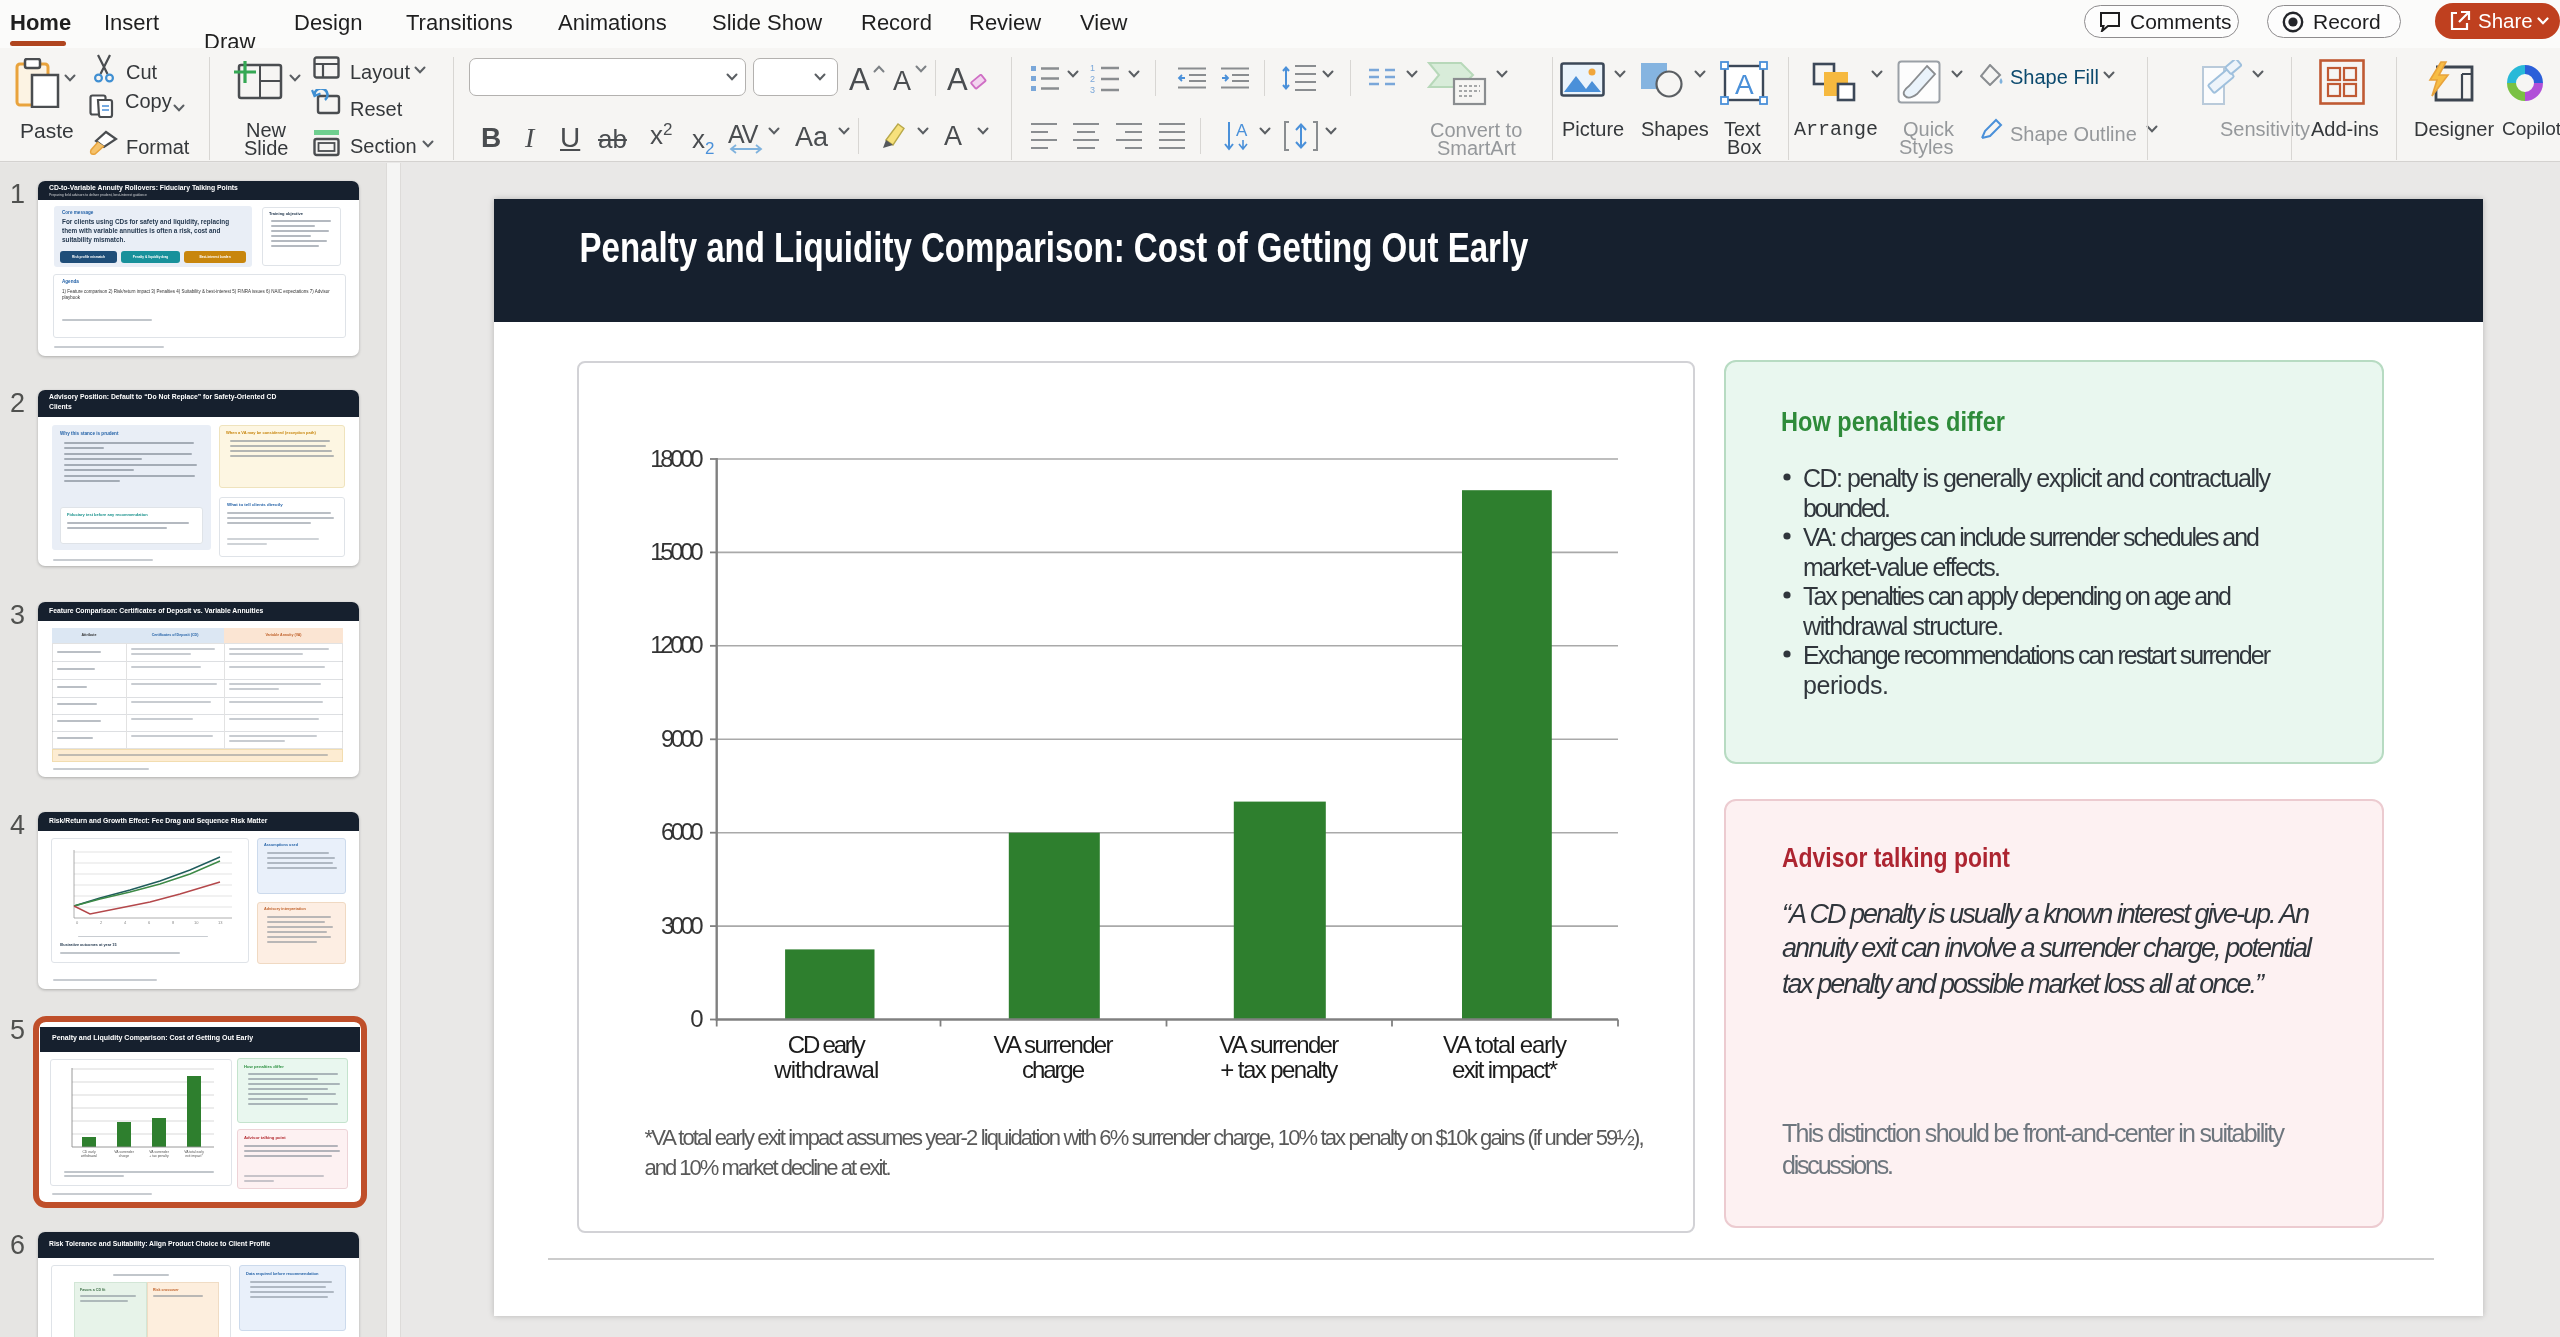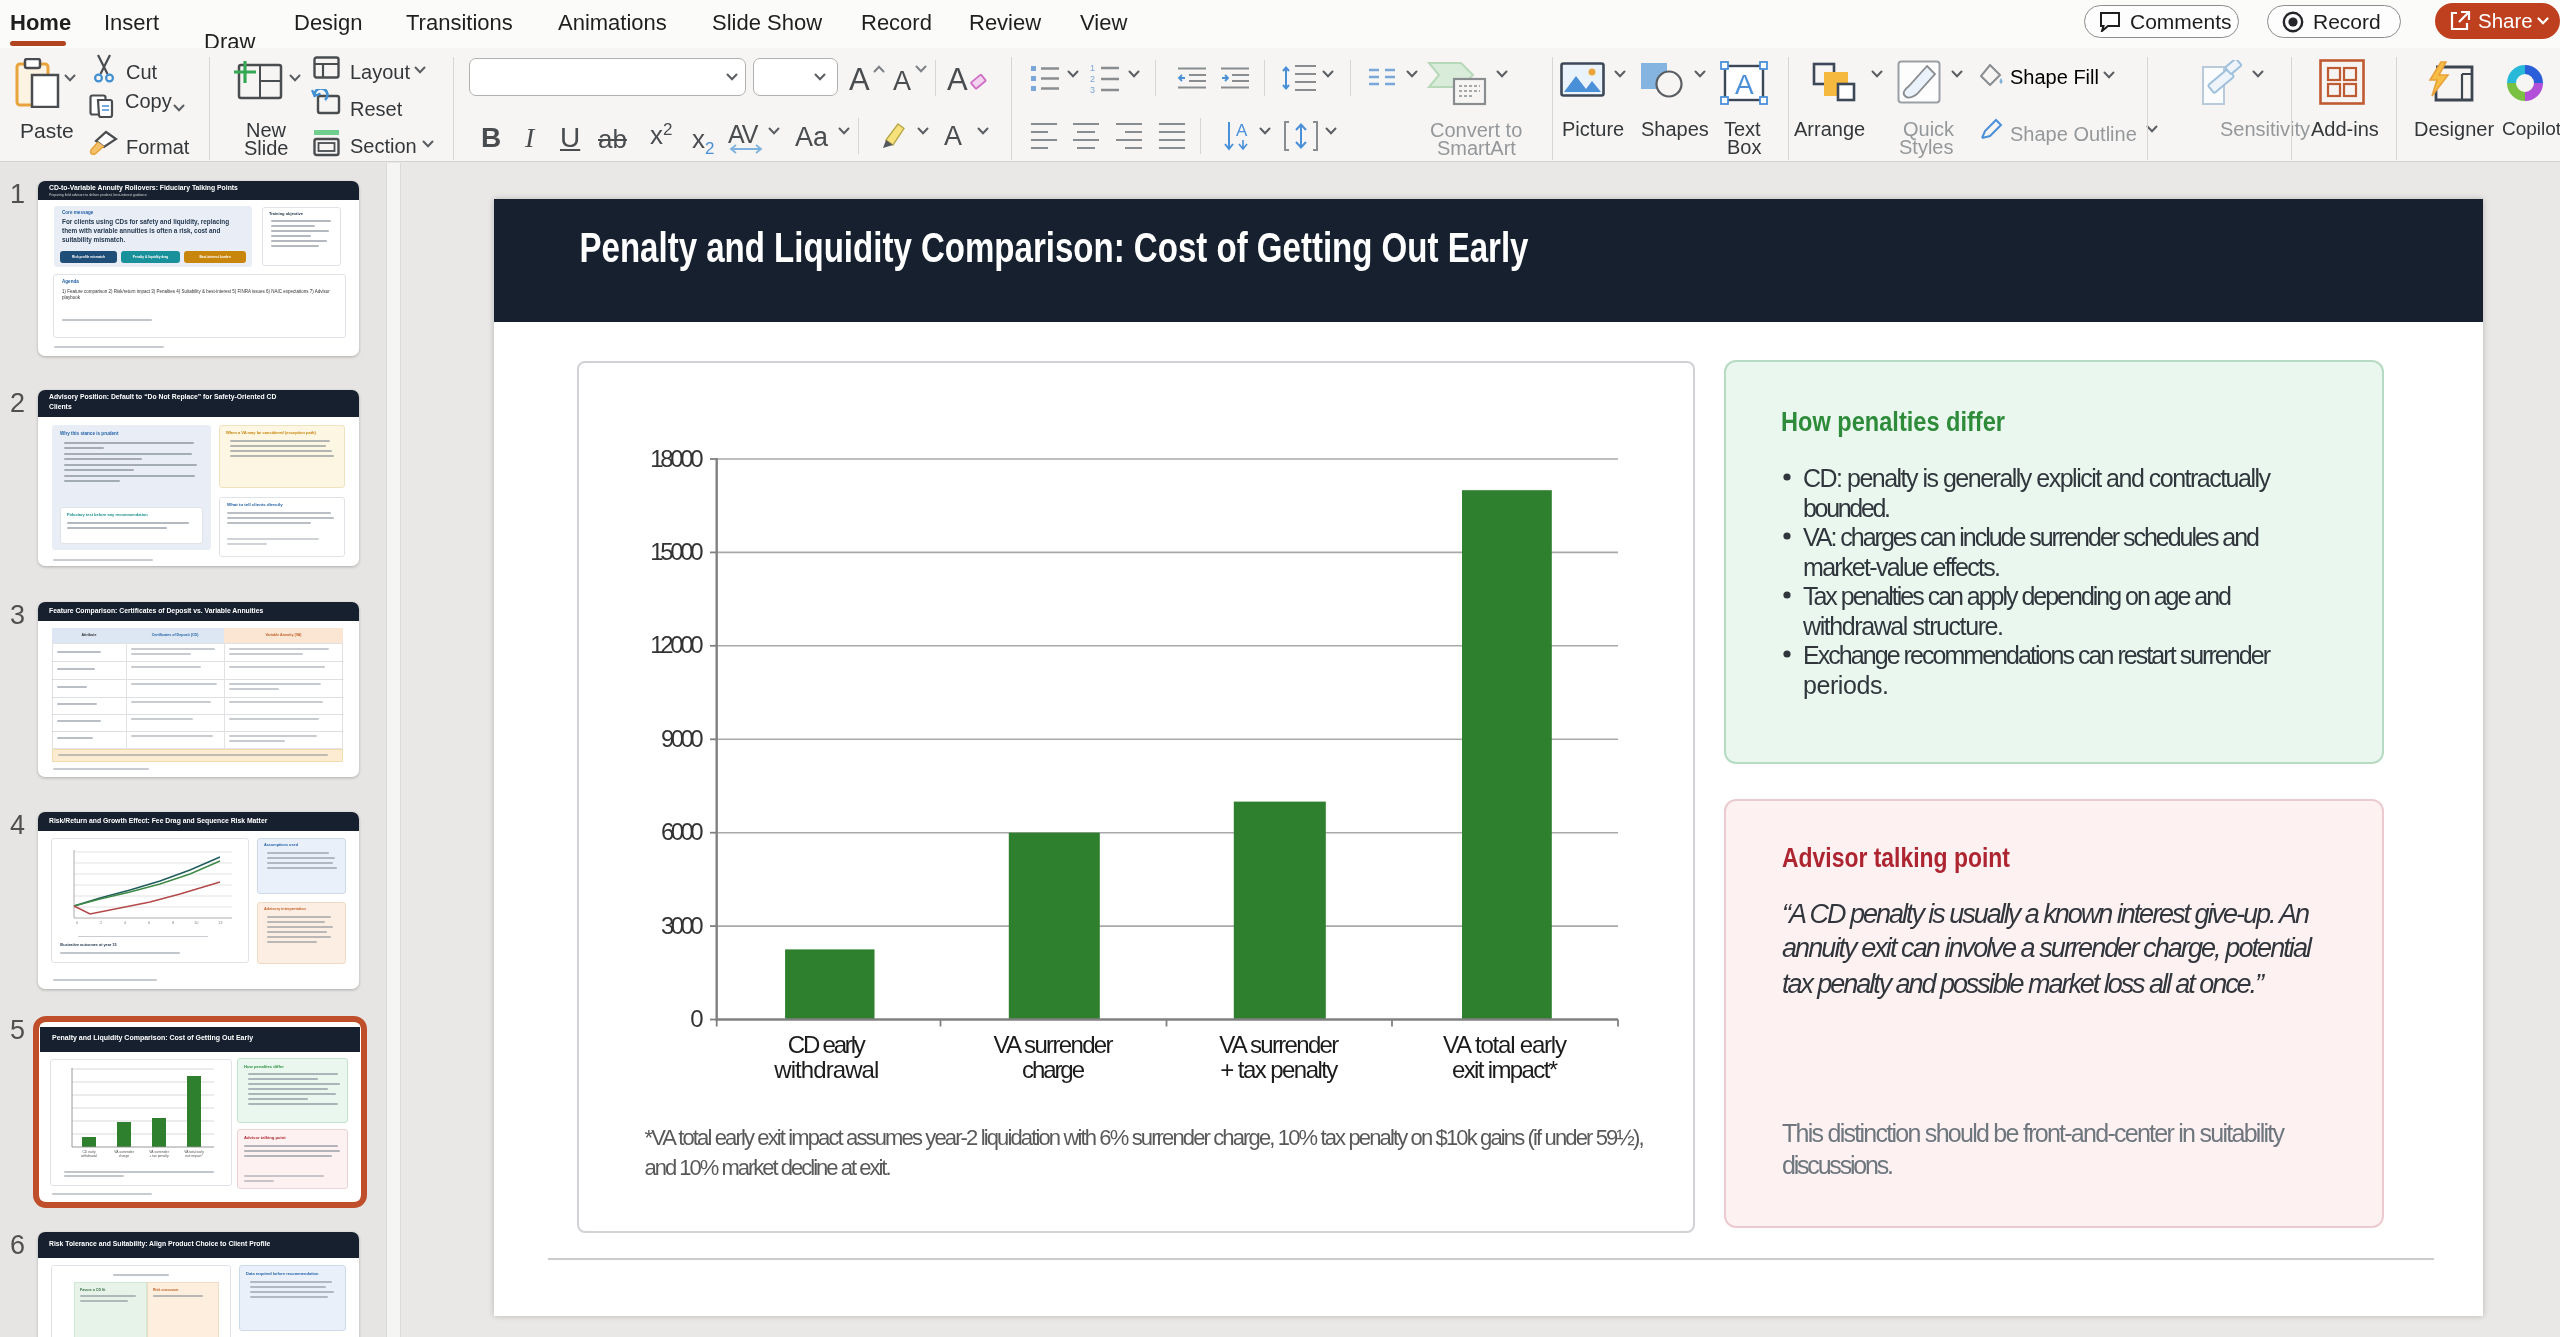--- a/index.html
+++ b/index.html
@@ -330,36 +330,36 @@
     <div class="rdiv" style="left:1788px;top:9px;height:103px;"></div>
 
     <svg class="abs" style="left:1812px;top:14px;" width="48" height="42" viewBox="0 0 48 42">
       <rect x="2" y="2" width="20" height="20" fill="none" stroke="#3c4858" stroke-width="2.6"></rect>
       <rect x="12" y="10" width="24" height="24" fill="#f6b93f"></rect>
       <rect x="26" y="22" width="16" height="16" fill="#fff" stroke="#3c4858" stroke-width="2.6"></rect>
     </svg>
     <svg class="chev" style="left:1871px;top:22px;" viewBox="0 0 12 8">
         <path d="M1.5 1.5 L6 6.2 L10.5 1.5" fill="none" stroke="#5a5e62" stroke-width="2" stroke-linecap="round"></path>
       </svg>
-    <div class="rlabel" style="left:1794px;top:70px;">Arrange</div>
+    <div class="rlabel" style="left:1794px;top:70px;font-family:Liberation Mono, monospace;">Arrange</div>
     <svg class="abs" style="left:1897px;top:12px;" width="44" height="46" viewBox="0 0 44 46">
       <rect x="1.5" y="1.5" width="41" height="41" rx="3" fill="#fdfdfd" stroke="#9aa0a6" stroke-width="2"></rect>
       <path d="M30 6 L38 14 L20 34 Q12 40 8 36 Q4 32 12 26 Z" fill="#eaf3fb" stroke="#8a8d90" stroke-width="1.8"></path>
     </svg>
     <svg class="chev" style="left:1951px;top:22px;" viewBox="0 0 12 8">
         <path d="M1.5 1.5 L6 6.2 L10.5 1.5" fill="none" stroke="#5a5e62" stroke-width="2" stroke-linecap="round"></path>
       </svg>
     <div class="rlabel" style="left:1903px;top:70px;color:#95989b;">Quick</div>
     <div class="rlabel" style="left:1899px;top:88px;color:#95989b;">Styles</div>
 
     <svg class="abs" style="left:1980px;top:16px;" width="24" height="22" viewBox="0 0 24 22">
       <path d="M10 1 L20 11 L10 21 L1 12 Z" fill="none" stroke="#8a8d90" stroke-width="2"></path>
       <path d="M21 14 q3 4 0 6 q-3 -2 0 -6" fill="#7fb2dd"></path>
     </svg>
-    <div class="rlabel" style="left:2010px;top:18px;color:#000000;">Shape Fill</div>
+    <div class="rlabel" style="left:2010px;top:18px;color:#0c4a6e;">Shape Fill</div>
     <svg class="chev" style="left:2103px;top:23px;" viewBox="0 0 12 8">
         <path d="M1.5 1.5 L6 6.2 L10.5 1.5" fill="none" stroke="#5a5e62" stroke-width="2" stroke-linecap="round"></path>
       </svg>
     <svg class="abs" style="left:1980px;top:70px;" width="24" height="22" viewBox="0 0 24 22">
       <path d="M2 20 L5 13 L16 2 L21 7 L10 18 L2 20" fill="none" stroke="#4a90d9" stroke-width="2"></path>
     </svg>
     <div class="rlabel" style="left:2010px;top:75px;color:#95989b;">Shape Outline</div>
     <svg class="chev" style="left:2146px;top:77px;" viewBox="0 0 12 8">
         <path d="M1.5 1.5 L6 6.2 L10.5 1.5" fill="none" stroke="#5a5e62" stroke-width="2" stroke-linecap="round"></path>
       </svg>

